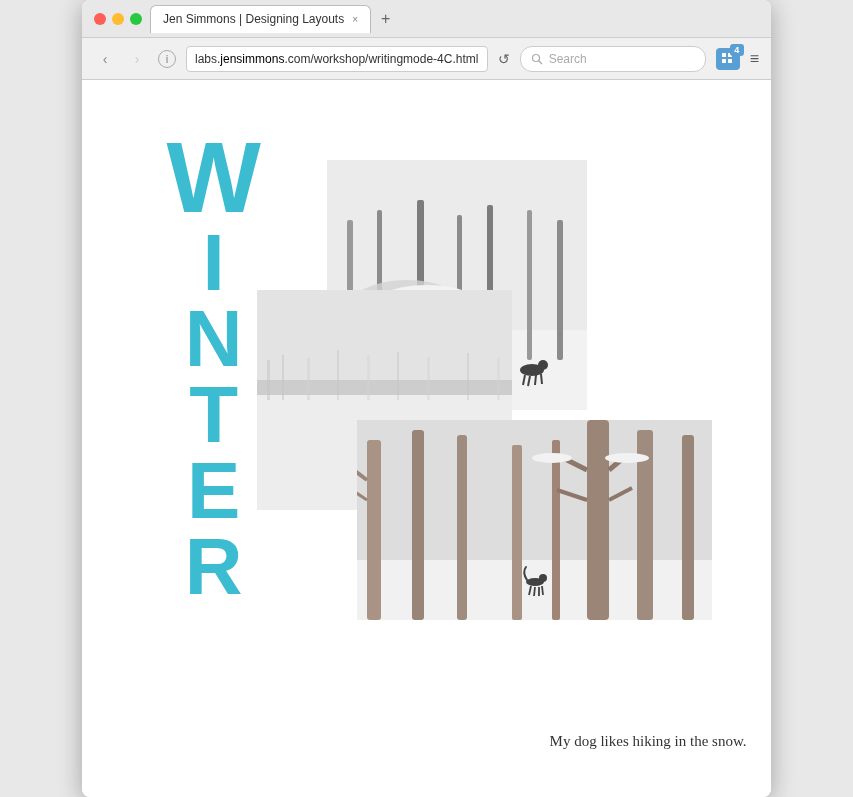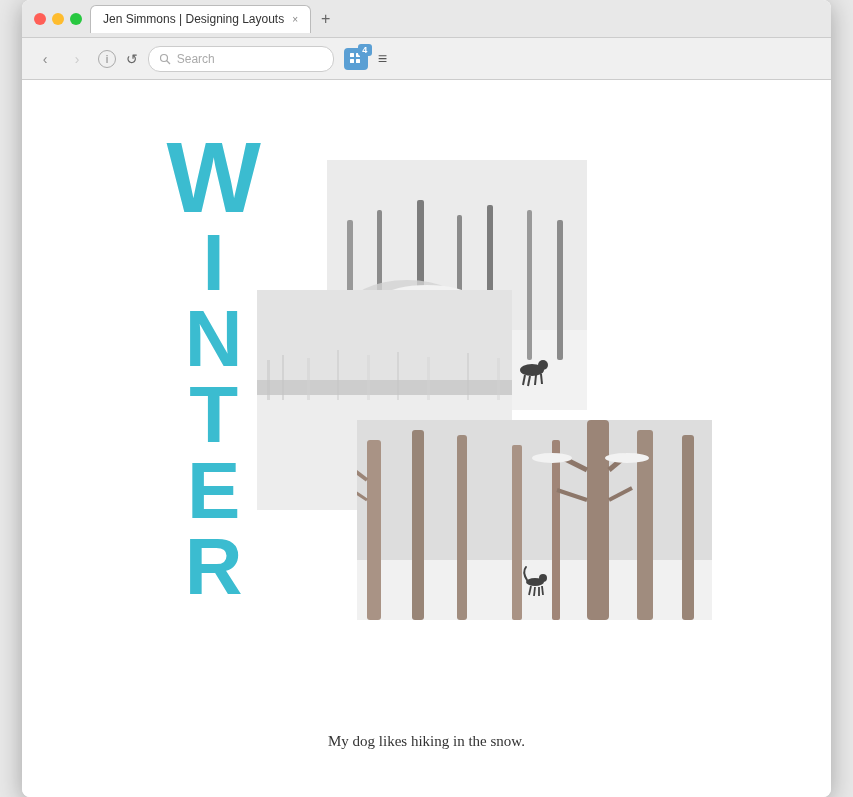--- a/index.html
+++ b/index.html
@@ -1,19 +1,19 @@
 <!DOCTYPE html>
 <html><head>
   <meta charset="utf-8">
   <style>
     * { margin: 0; padding: 0; box-sizing: border-box; }
     body { background: #e8e8e8; font-family: -apple-system, BlinkMacSystemFont, sans-serif; display: flex; justify-content: center; align-items: center; min-height: 100vh; }
 
     .browser-window {
-      width: 809px;
+      width: 689px;
       min-height: 797px;
       background: #fff;
       border-radius: 8px;
       box-shadow: 0 4px 24px rgba(0,0,0,0.3);
       overflow: hidden;
       display: flex;
       flex-direction: column;
     }
 
     
@@ -188,21 +188,21 @@
       top: 300px;
       left: 250px;
     }
 
     
     .caption {
       position: absolute;
       bottom: -50px;
       left: 0;
       right: 0;
-      text-align: center;
+      text-align: right;
       font-size: 15px;
       color: #333;
       font-family: Georgia, serif;
     }
 
     
     .grid-badge {
       background: #5a9fd4;
       color: white;
       font-size: 9px;
@@ -243,20 +243,25 @@
       <span class="new-tab">+</span>
     </div>
   </div>
 
   <div class="address-bar">
     <button class="nav-btn">‹</button>
     <button class="nav-btn" disabled="">›</button>
     <div class="info-btn">
       <span>i</span>
     </div>
+    <div class="url-bar">
+      <span>labs.</span>
+        <span class="url-highlight">jensimmons</span>
+        <span>.com/workshop/writingmode-4C.html</span>
+    </div>
     <button class="reload-btn">↺</button>
     <div class="search-bar">
       <svg width="12" height="12" viewBox="0 0 12 12">
         <circle cx="5" cy="5" r="3.5" stroke="#aaa" stroke-width="1.2" fill="none"></circle>
         <line x1="7.5" y1="7.5" x2="11" y2="11" stroke="#aaa" stroke-width="1.2"></line>
       </svg>
       <span style="color:#aaa;font-size:12px;">Search</span>
     </div>
     <div class="extensions-wrapper">
       <div class="extensions-btn">

